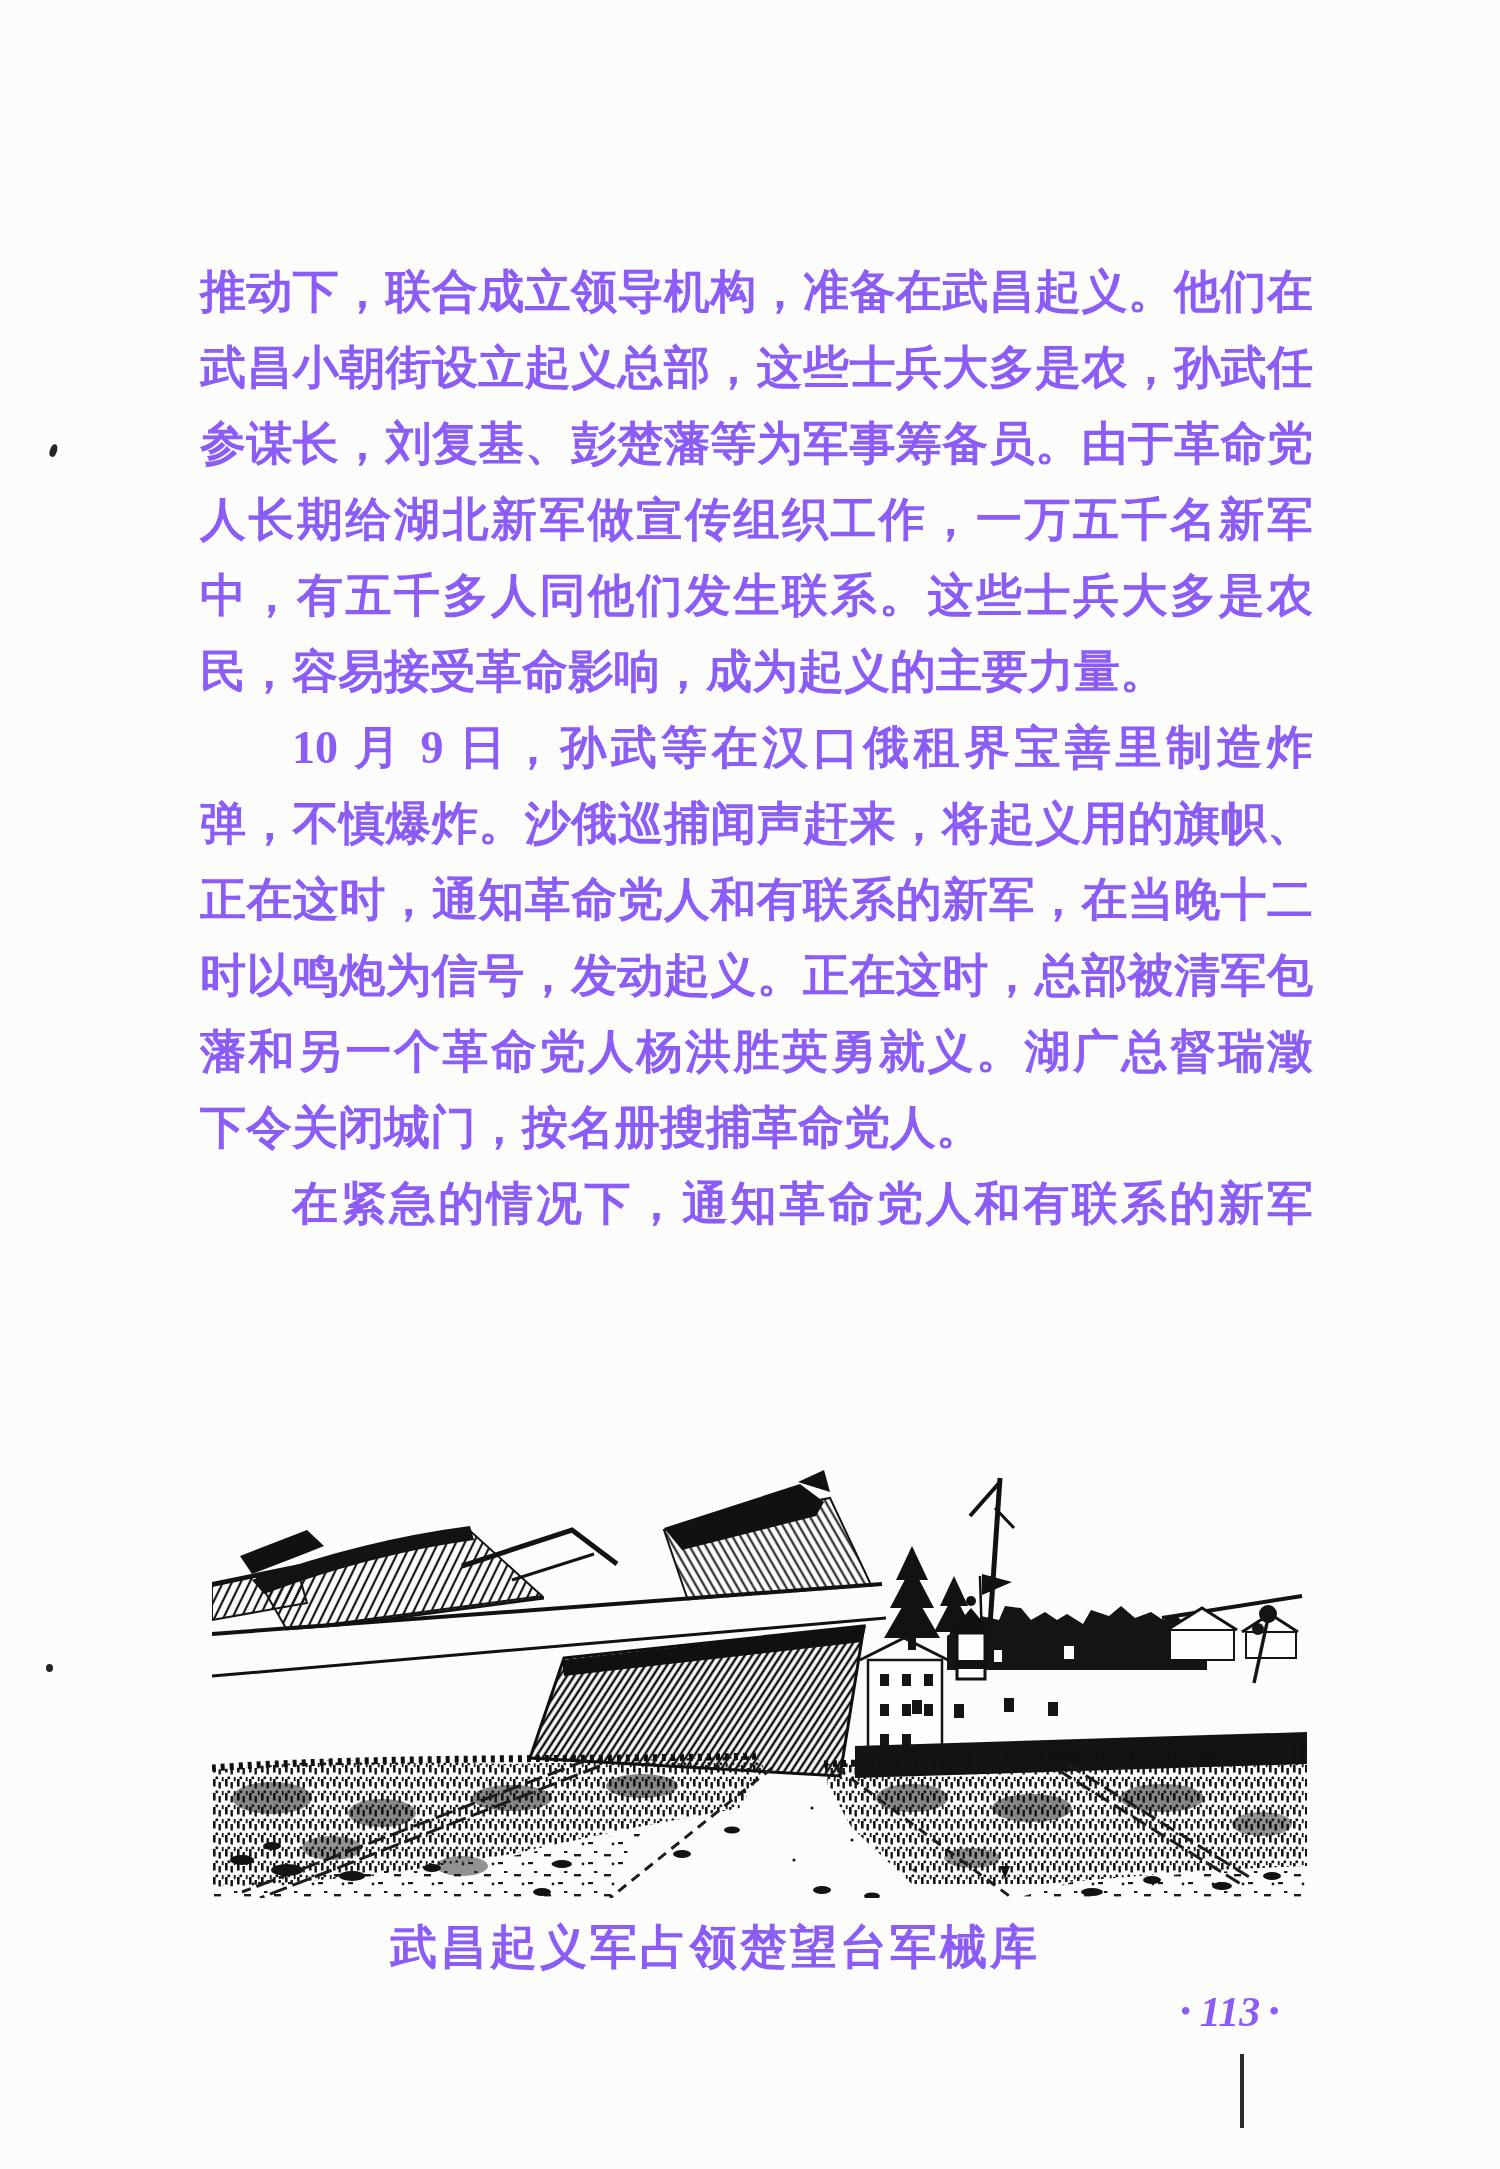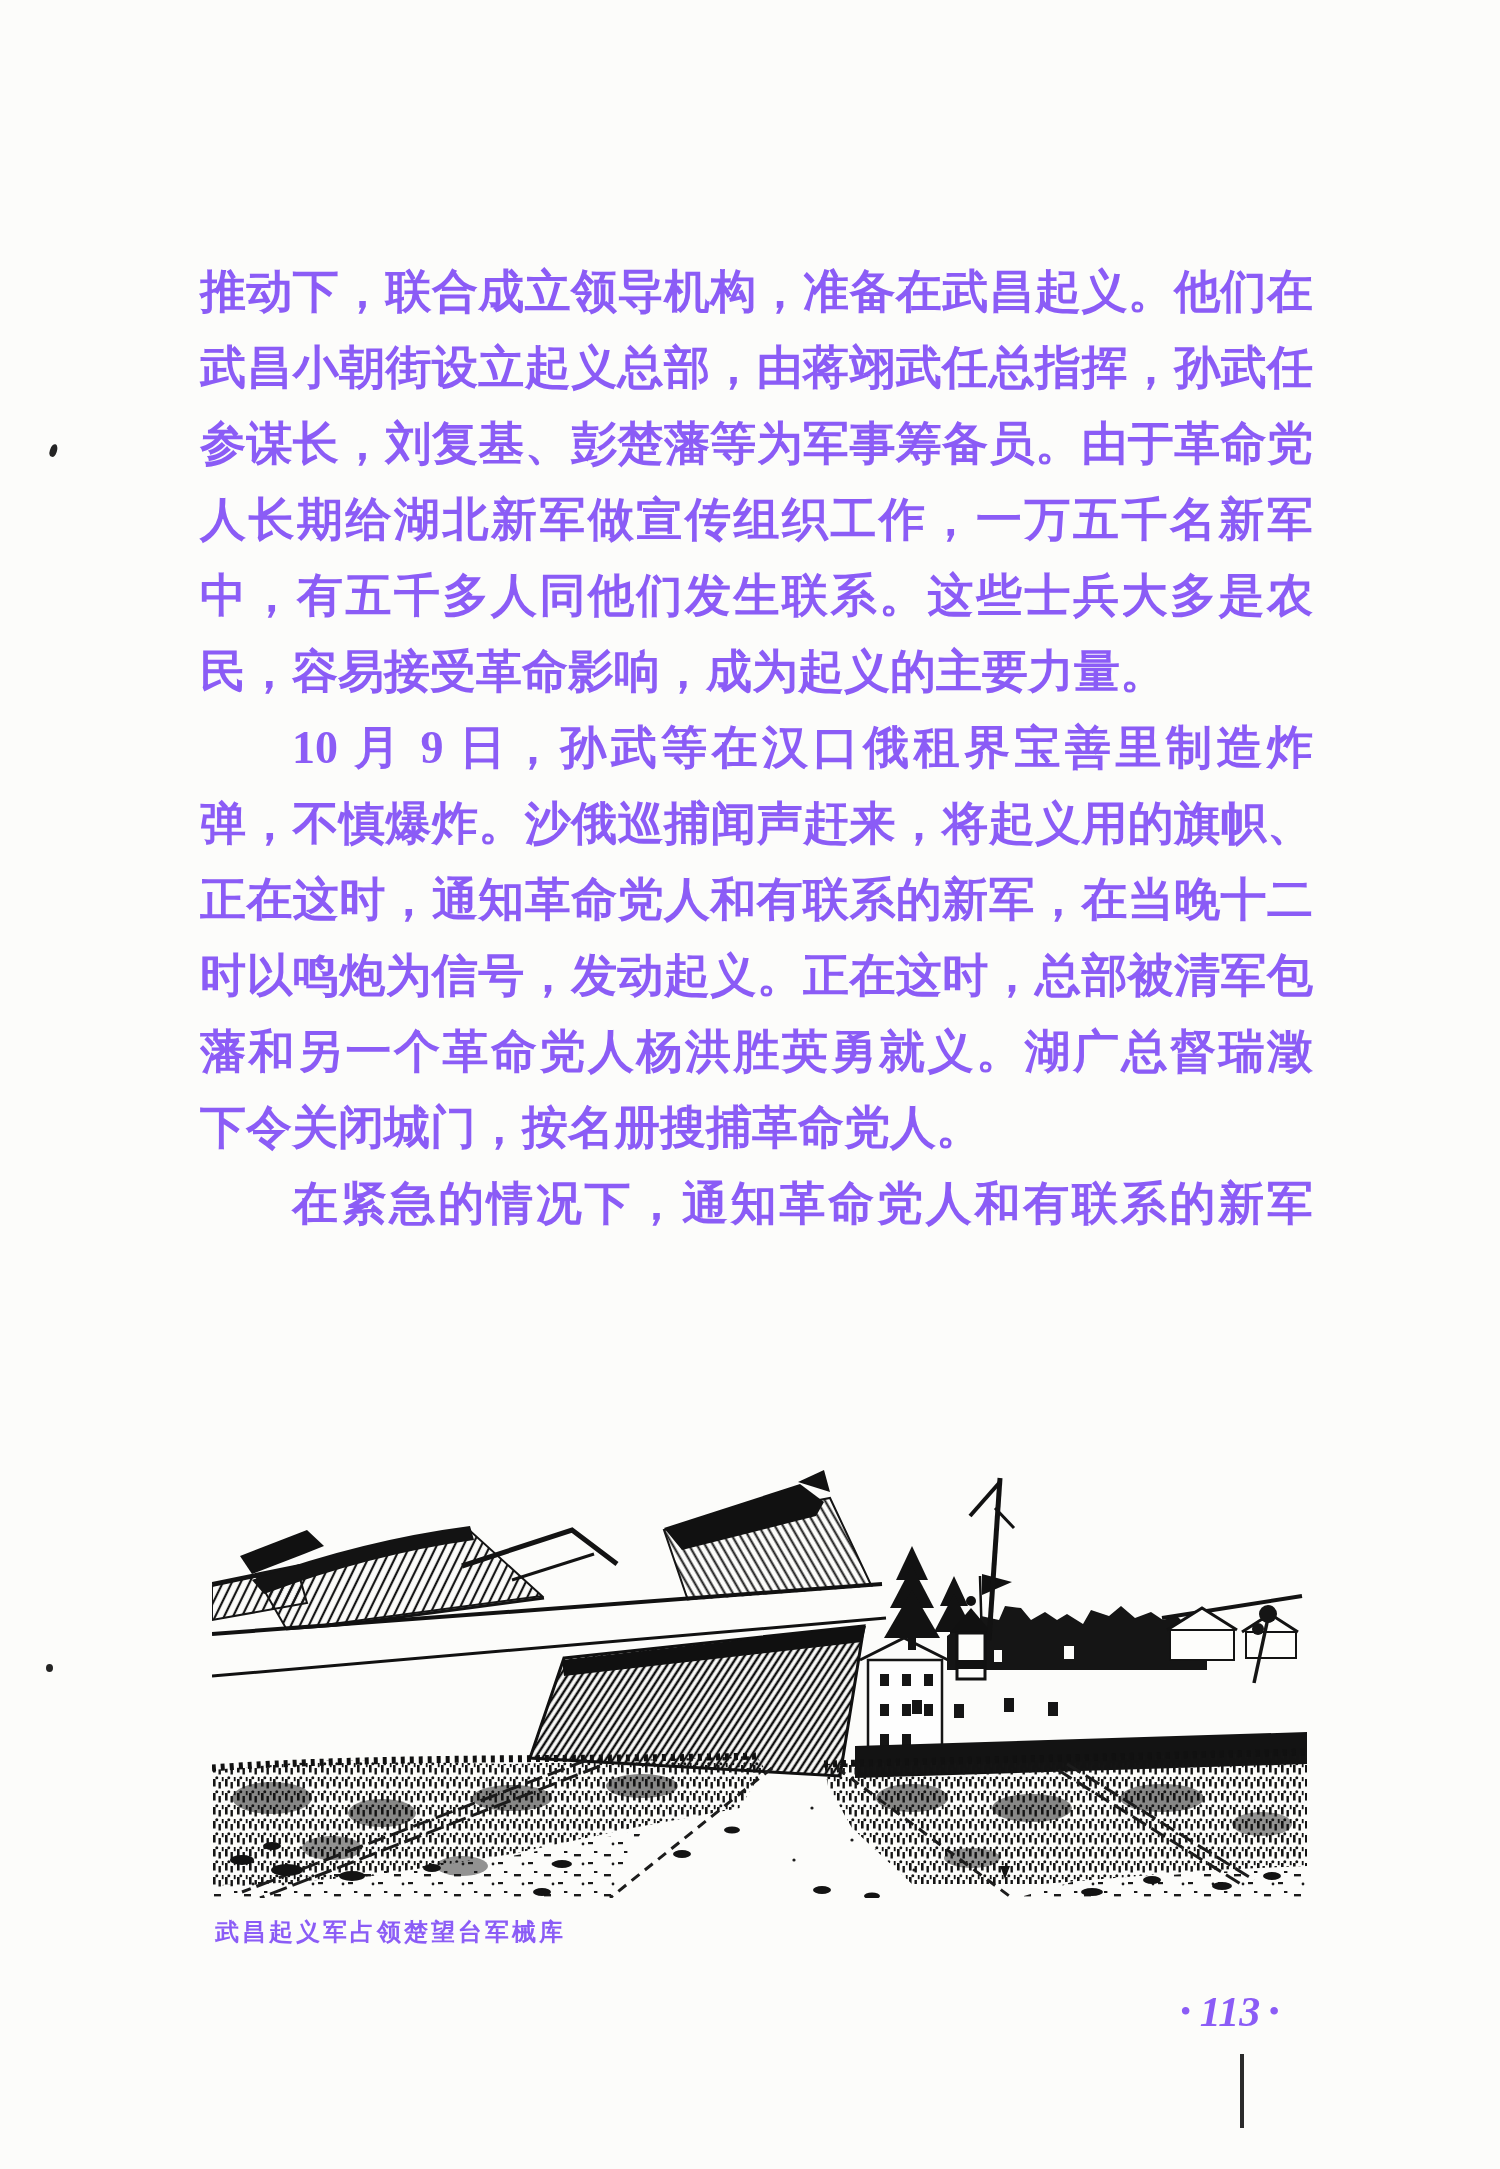--- a/index.html
+++ b/index.html
@@ -10,22 +10,22 @@
   }
   .text-block { position:absolute; left:200px; top:254px; width:1113px; }
   .ln {
     height:76px; line-height:76px; font-size:46px; font-weight:600;
     text-align:justify; text-align-last:justify;
   }
   .ln.endp { text-align:left; text-align-last:left; }
   .ln.ind  { text-indent:92px; }
   .illus { position:absolute; left:212px; top:1468px; width:1095px; height:430px; }
   .caption {
-    position:absolute; top:1916px; left:215px; width:1000px; 
-    font-size:24px; font-weight:700; letter-spacing:3px;
+    position:absolute; top:1916px; left:215px; width:1000px; text-align:center;
+    font-size:47px; font-weight:700; letter-spacing:3px;
   }
   .pagenum {
     position:absolute; top:1988px; left:1130px; width:200px; text-align:center;
     font-size:42px; font-weight:700; font-style:italic; white-space:nowrap;
   }
   .pn-b { font-style:normal; font-size:28px; vertical-align:6px; padding:0 9px; }
   .speck1 { position:absolute; left:50px; top:444px; width:7px; height:13px;
             background:#242424; border-radius:60% 60% 50% 50%; transform:rotate(18deg); }
   .speck2 { position:absolute; left:46px; top:1664px; width:7px; height:8px;
             background:#242424; border-radius:50%; }
@@ -35,21 +35,21 @@
 <body>
 
 <div class="page">
 
   <div class="speck1"></div>
   <div class="speck2"></div>
   <div class="edge-bar"></div>
 
   <div class="text-block">
     <div class="ln">推动下，联合成立领导机构，准备在武昌起义。他们在</div>
-    <div class="ln">武昌小朝街设立起义总部，由蒋翊武任总指挥，孙武任</div>
+    <div class="ln">武昌小朝街设立起义总部，这些士兵大多是农，孙武任</div>
     <div class="ln">参谋长，刘复基、彭楚藩等为军事筹备员。由于革命党</div>
     <div class="ln">人长期给湖北新军做宣传组织工作，一万五千名新军</div>
     <div class="ln">中，有五千多人同他们发生联系。这些士兵大多是农</div>
     <div class="ln endp">民，容易接受革命影响，成为起义的主要力量。</div>
     <div class="ln ind">10 月 9 日，孙武等在汉口俄租界宝善里制造炸</div>
     <div class="ln">弹，不慎爆炸。沙俄巡捕闻声赶来，将起义用的旗帜、</div>
     <div class="ln">正在这时，通知革命党人和有联系的新军，在当晚十二</div>
     <div class="ln">时以鸣炮为信号，发动起义。正在这时，总部被清军包</div>
     <div class="ln">藩和另一个革命党人杨洪胜英勇就义。湖广总督瑞澂</div>
     <div class="ln endp">下令关闭城门，按名册搜捕革命党人。</div>

